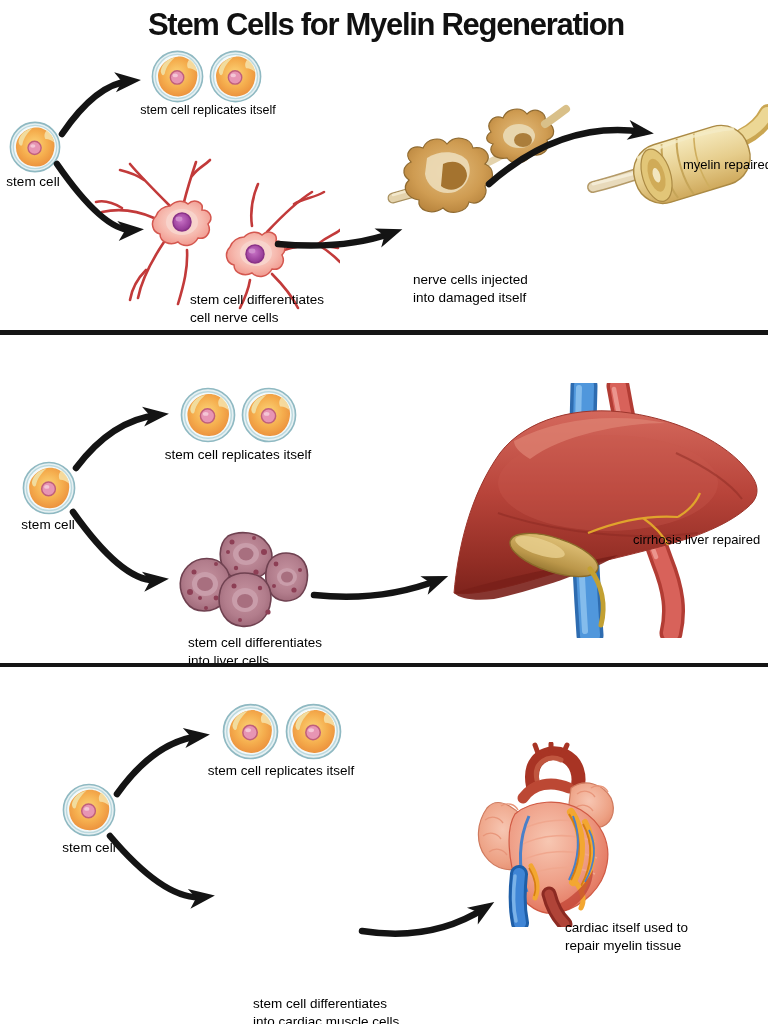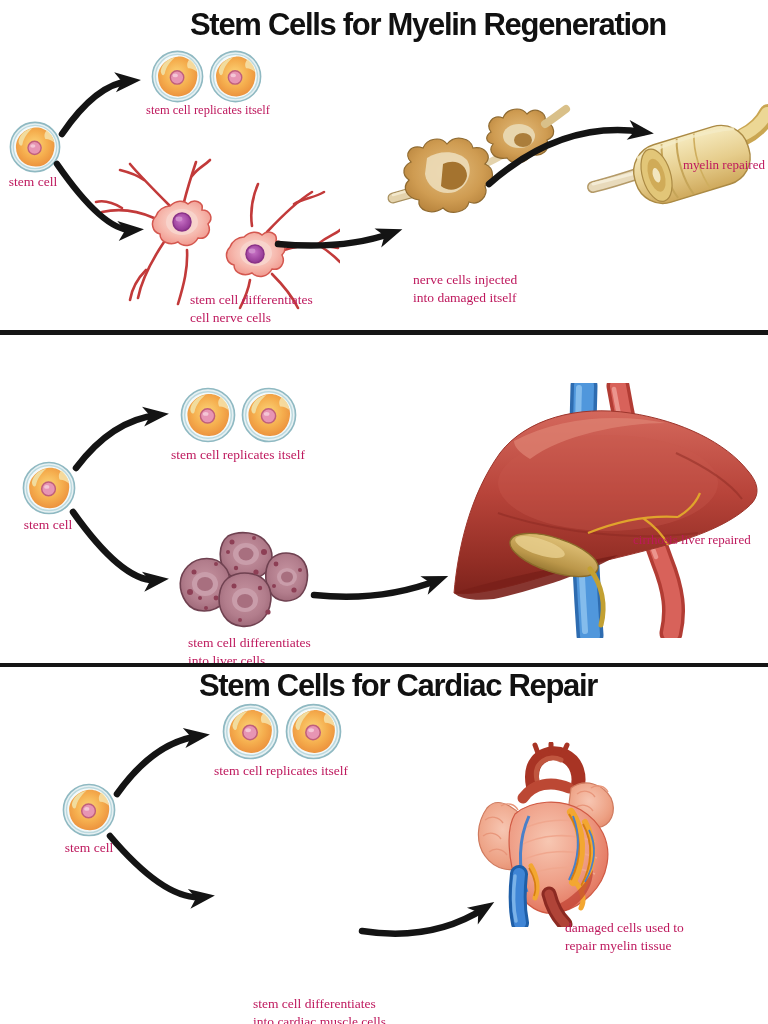--- a/index.html
+++ b/index.html
@@ -6,23 +6,22 @@
   .stage {
     position:relative; width:768px; height:1024px; background:#ffffff;
     font-family:"Liberation Sans", sans-serif; overflow:hidden;
   }
   .title {
     position:absolute; transform:translateX(-50%);
     font-weight:bold; font-size:31px; letter-spacing:-1.3px;
     color:#111111; white-space:nowrap; line-height:1.1;
   }
   .lbl {
-    position:absolute; font-size:13.5px; color:#be185d; line-height:1.3;
+    position:absolute; font-size:13.5px; color:#000000; line-height:1.3;
     white-space:nowrap;
-    font-family:Liberation Serif, serif;
   }
   .lbl.center { transform:translateX(-50%); text-align:center; }
   .lbl span { display:block; }
   .divider { position:absolute; left:0; width:768px; background:#151515; }
   .art { position:absolute; }
   .overlay { position:absolute; left:0; top:0; pointer-events:none; }
   .defs-svg { position:absolute; width:0; height:0; overflow:hidden; }
 </style>
 </head>
 <body>
@@ -257,21 +256,21 @@
         <path d="M86,162 C98,156 112,144 120,128 C120,148 106,164 90,170 Z" fill="#bc3a2c" opacity="0.65"></path>
         <path d="M46,132 C44,150 44,166 47,181" stroke="#1f5fa8" stroke-width="18" fill="none" stroke-linecap="round"></path>
         <path d="M46,132 C44,150 44,166 47,181" stroke="#3f85d6" stroke-width="12" fill="none" stroke-linecap="round"></path>
         <path d="M42,134 C40,150 40,166 43,179" stroke="#7ab2e8" stroke-width="3.5" fill="none" stroke-linecap="round"></path>
         <path d="M76,152 C79,164 84,174 92,182" stroke="#8c2a22" stroke-width="15" fill="none" stroke-linecap="round"></path>
         <path d="M76,152 C79,164 84,174 92,182" stroke="#b04438" stroke-width="9" fill="none" stroke-linecap="round"></path>
       </symbol>
     </defs>
   </svg>
 
-  <div class="title" style="left:428px; top:8px;">Stem Cells for Myelin Regeneration</div>
+  <div class="title" style="left:386px; top:8px;">Stem Cells for Myelin Regeneration</div>
 
   <svg class="art" style="left:9px; top:121px; width:52px; height:52px;">
       <use href="#sym-stemcell"></use>
     </svg>
   <div class="lbl center" style="left:33px; top:173px;">stem cell</div>
 
   <svg class="art" style="left:151px; top:50px; width:53px; height:53px;">
       <use href="#sym-stemcell"></use>
     </svg>
   <svg class="art" style="left:209px; top:50px; width:53px; height:53px;">
@@ -324,40 +323,39 @@
     <span>into liver cells</span>
   </div>
 
   <svg class="art" style="left:438px; top:383px; width:330px; height:255px;">
       <use href="#sym-liver"></use>
     </svg>
   <div class="lbl" style="left:633px; top:532px; font-size:13px;text-align:right;">cirrhosis liver repaired</div>
 
   <div class="divider" style="top:663px; height:3.5px;"></div>
 
-  <div class="title" style="left:398px; top:669px;">Stem Cells for Cardiac Repair</div>
 
   <svg class="art" style="left:222px; top:703px; width:57px; height:57px;">
       <use href="#sym-stemcell"></use>
     </svg>
   <svg class="art" style="left:285px; top:703px; width:57px; height:57px;">
       <use href="#sym-stemcell"></use>
     </svg>
   <div class="lbl center" style="left:281px; top:762px;">stem cell replicates itself</div>
 
   <svg class="art" style="left:62px; top:783px; width:54px; height:54px;">
       <use href="#sym-stemcell"></use>
     </svg>
   <div class="lbl center" style="left:89px; top:839px;">stem cell</div>
 
   <svg class="art" style="left:473px; top:742px; width:152px; height:185px;">
       <use href="#sym-heart"></use>
     </svg>
   <div class="lbl" style="left:565px; top:919px;">
-    <span>damaged cells used to</span>
+    <span>cardiac itself used to</span>
     <span>repair myelin tissue</span>
   </div>
 
   <div class="lbl" style="left:253px; top:995px;">
     <span>stem cell differentiates</span>
     <span>into cardiac muscle cells</span>
   </div>
 
   <svg class="overlay" width="768" height="1024" viewBox="0 0 768 1024">
     <defs>

